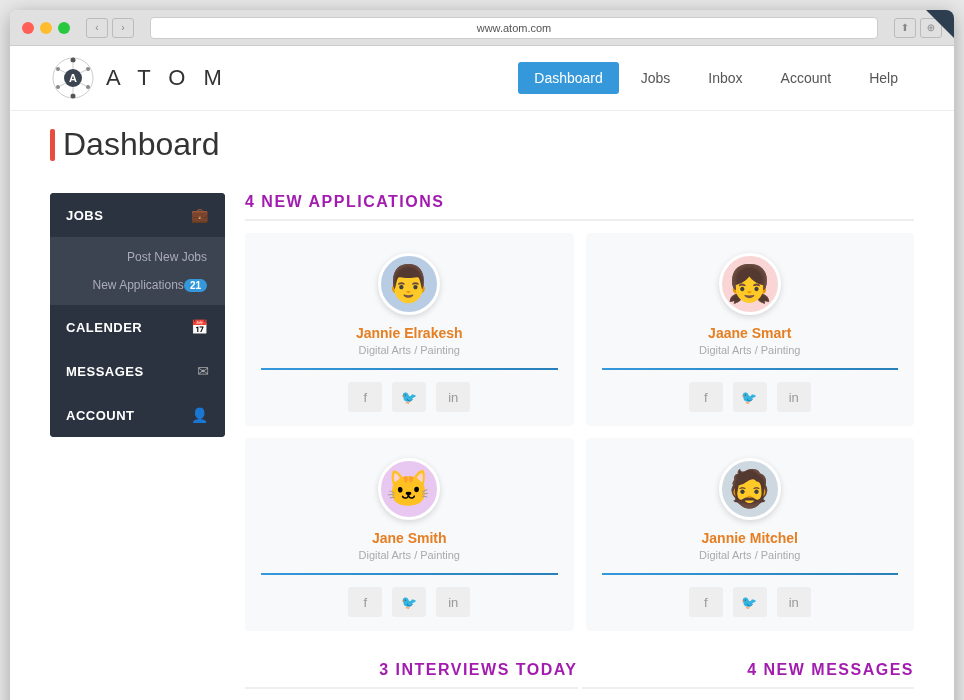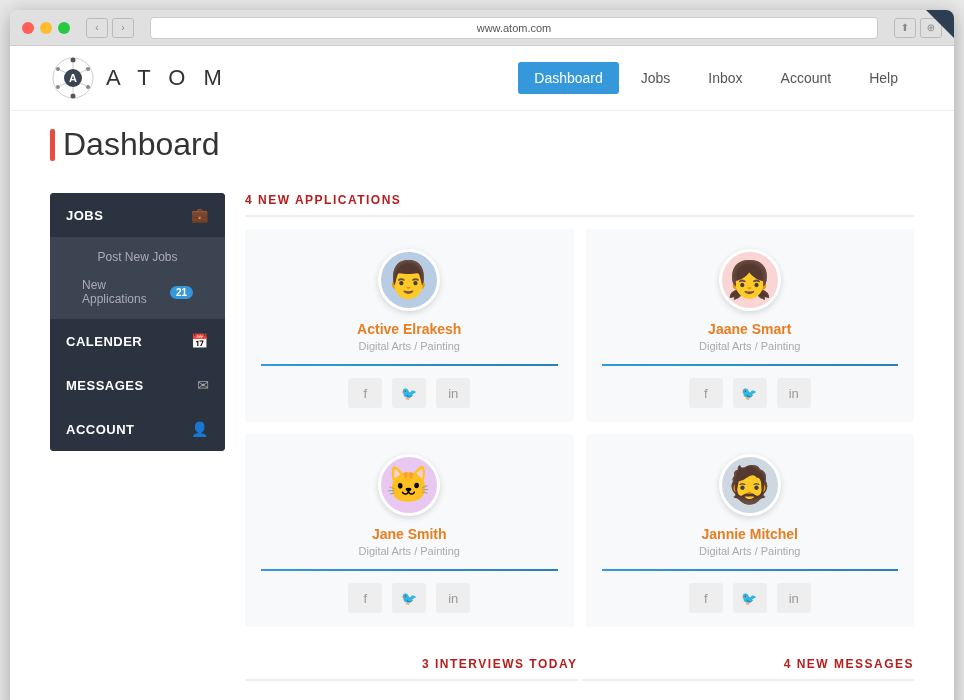--- a/index.html
+++ b/index.html
@@ -152,45 +152,45 @@
     .sidebar-header-label {
       color: #ffffff; font-size: 13px; font-weight: 600; letter-spacing: 0.5px;
     }
     .sidebar-icon {
       color: #aaa; font-size: 14px;
     }
     .sidebar-submenu {
       padding: 6px 0;
     }
     .sidebar-sub-item {
-      padding: 7px 32px;
+      padding: 7px 18px;
       font-size: 12px;
       color: #aab;
-      display: flex; align-items: center; justify-content: center;
+      display: flex; align-items: center; justify-content: flex-end;
       cursor: pointer;
     }
     .badge {
       background: #3498db;
       color: white;
       font-size: 10px;
       padding: 1px 6px;
       border-radius: 8px;
       font-weight: bold;
     }
 
     
     .content-area {
       flex: 1;
     }
 
     .section-title {
-      font-size: 12px;
+      font-size: 16px;
       font-weight: 600;
       letter-spacing: 1.5px;
-      color: #b91c1c;
+      color: #a21caf;
       margin-bottom: 12px;
       padding-bottom: 8px;
       border-bottom: 2px solid #eee;
     }
 
     
     .cards-grid {
       display: grid;
       grid-template-columns: 1fr 1fr;
       gap: 12px;
@@ -357,21 +357,21 @@
         </div>
       </div>
 
       <div class="content-area">
         <div class="section-title">4 NEW APPLICATIONS</div>
 
         <div class="cards-grid">
 
           <div class="app-card">
             <div class="card-avatar" style="background:#b8cce4; font-size:36px;">👨</div>
-            <div class="card-name">Active Elrakesh</div>
+            <div class="card-name">Jannie Elrakesh</div>
             <div class="card-role">Digital Arts / Painting</div>
             <div class="card-divider"></div>
             <div class="card-social">
               <div class="social-btn">f</div>
               <div class="social-btn">🐦</div>
               <div class="social-btn">in</div>
             </div>
           </div>
 
           <div class="app-card">

